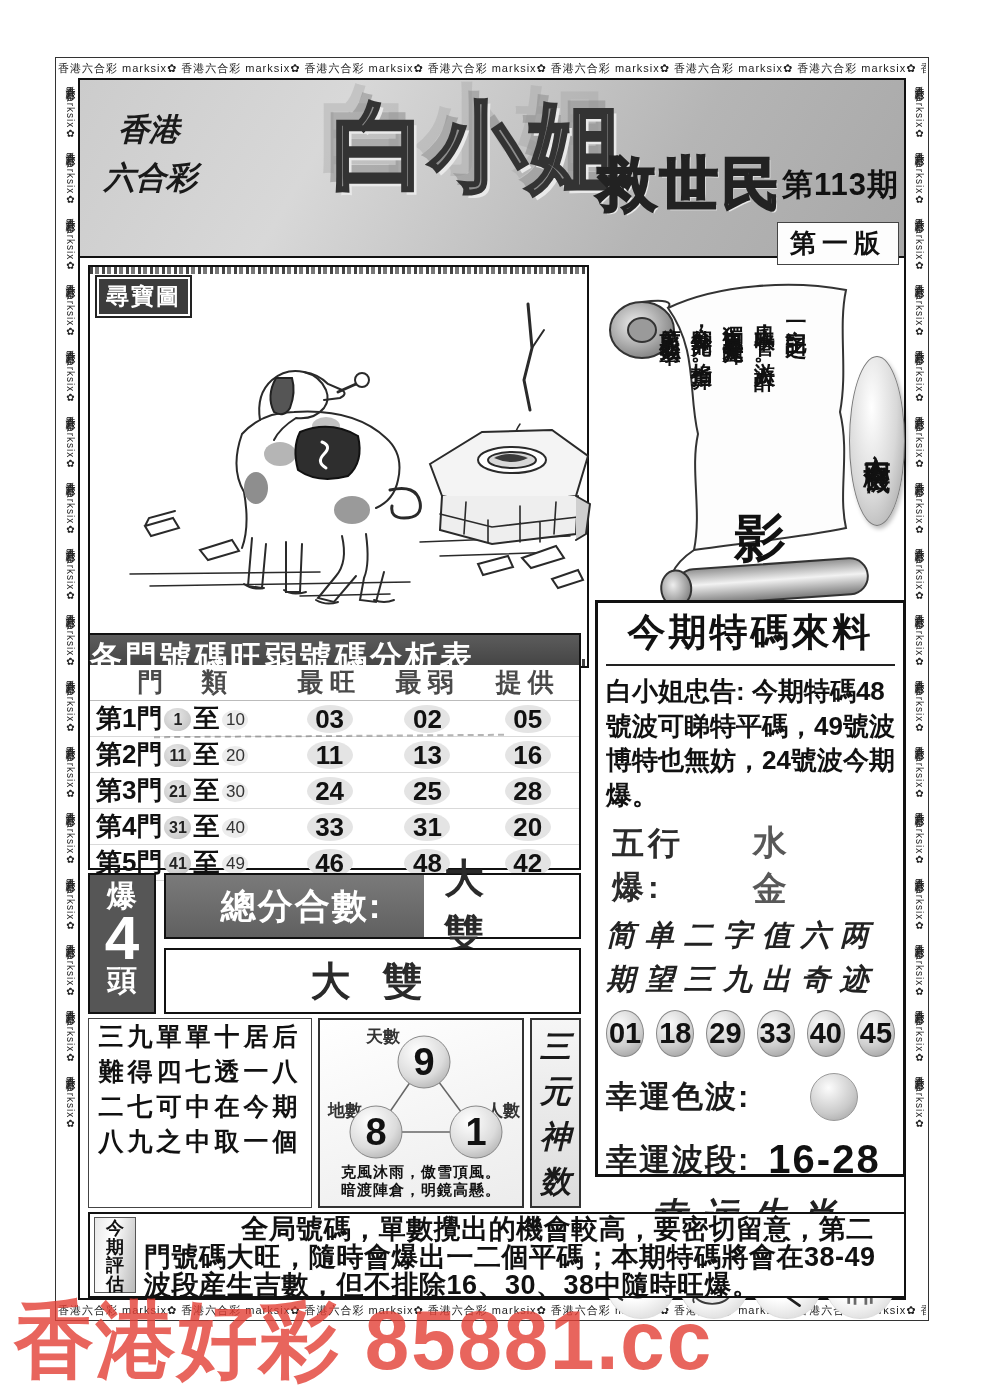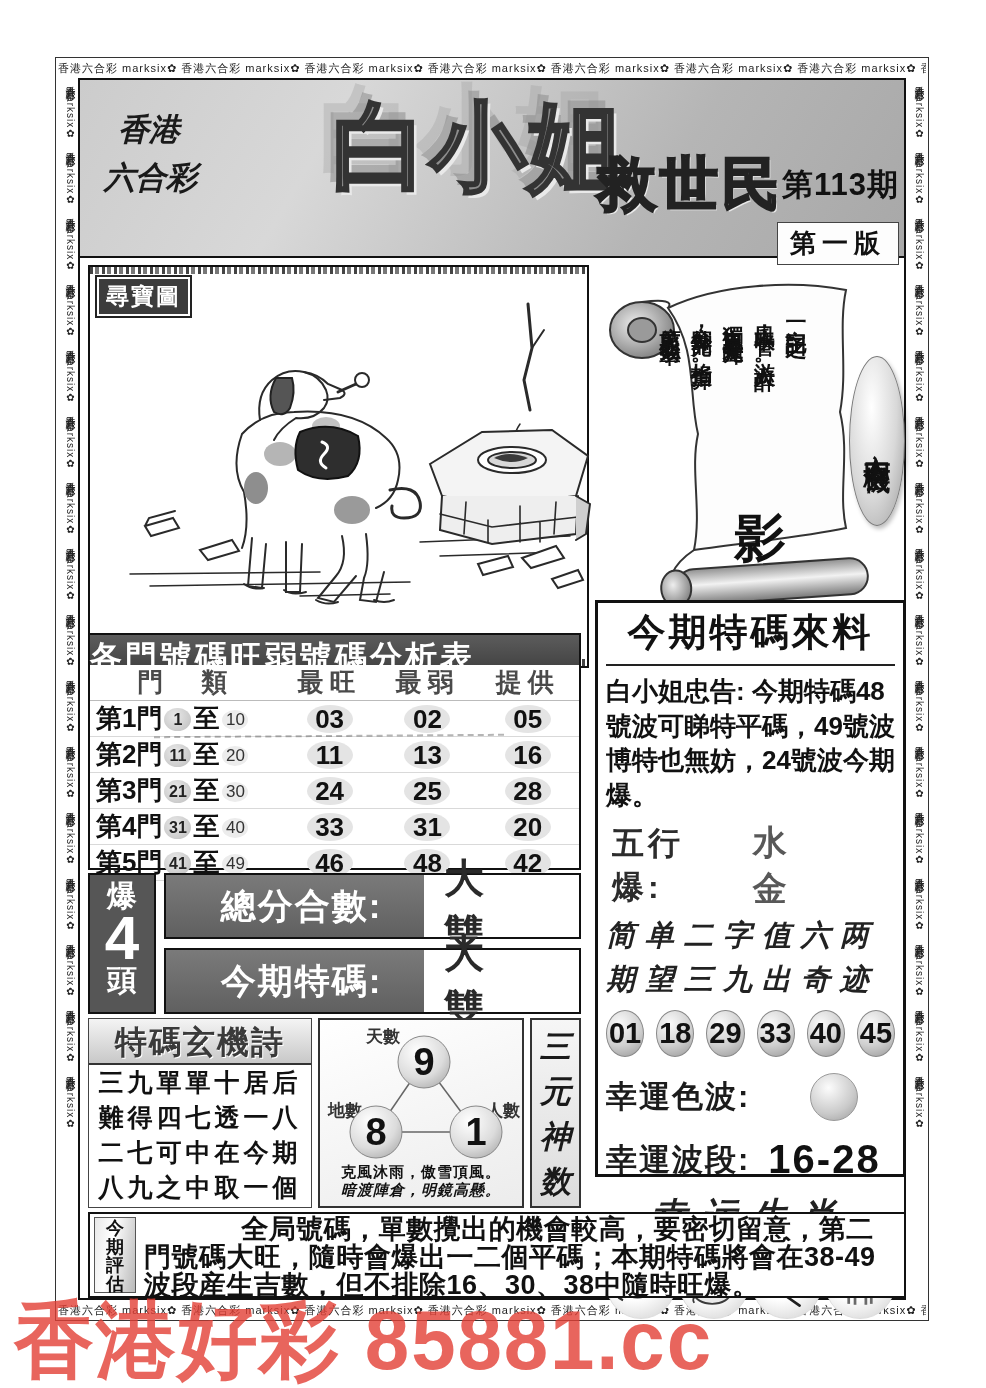--- a/index.html
+++ b/index.html
@@ -121,21 +121,21 @@
   .poem { position:absolute; left:88px; top:1018px; width:224px; height:190px; border:1px solid #444; background:#fff; }
   .poem-title { height:46px; background:linear-gradient(180deg,#f4f4f4,#c8c8c8); border-bottom:2px solid #333;
     font-size:32px; font-weight:bold; color:#3a3a3a; text-align:center; line-height:46px; letter-spacing:2px;
     text-shadow:1px 1px 0 #fff; }
   .poem-line { font-size:25px; font-weight:bold; color:#111; letter-spacing:4px; text-align:center; line-height:35px; }
 
   
   .triangle { position:absolute; left:318px; top:1018px; width:206px; height:190px; border:2px solid #333;
     background:linear-gradient(160deg,#ffffff,#ececec); }
   .tri-caption { position:absolute; left:0; width:100%; text-align:center; font-size:15px; font-weight:bold; color:#111; letter-spacing:1px; }
-  .tri-c1 { bottom:24px; } .tri-c2 { bottom:6px;font-style:italic; }
+  .tri-c1 { bottom:24px; } .tri-c2 { bottom:6px; }
 
   
   .sanyuan { position:absolute; left:530px; top:1018px; width:51px; height:190px; border:2px solid #333;
     background:linear-gradient(180deg,#f6f6f6,#dcdcdc); text-align:center; padding-top:4px; }
   .sanyuan div { font-family:"Liberation Serif","DejaVu Serif",serif; font-style:italic; font-weight:bold;
     font-size:31px; color:#1a1a1a; line-height:45px; }
 
   
   .review { position:absolute; left:88px; top:1212px; width:818px; height:86px; border:2px solid #111; background:#fff; }
   .review-label { position:absolute; left:4px; top:3px; width:42px; height:76px; border:1px solid #555;
@@ -322,21 +322,20 @@
     <div class="burst-side">
       <div class="c">爆</div>
       <div class="big">4</div>
       <div class="c">頭</div>
     </div>
     <div class="burst-row r1">
       <div class="burst-label">總分合數:</div>
       <div class="burst-value">大雙</div>
     </div>
     <div class="burst-row r2">
-      <div class="burst-label">今期特碼:</div>
       <div class="burst-value">大雙</div>
     </div>
   </div>
 
   <div class="special">
     <div class="special-title">今期特碼來料</div>
     <div class="advice">白小姐忠告: 今期特碼48號波可睇特平碼，49號波博特也無妨，24號波今期爆。</div>
     <div class="wuxing">
       <span class="wuxing-label">五行爆:</span>
       <span class="wuxing-value">水金</span>
@@ -398,21 +397,20 @@
           <rect x="24" y="31" width="3" height="18" fill="#6a6a6a"></rect>
           <rect x="36" y="31" width="3" height="18" fill="#6a6a6a"></rect>
           <rect x="42" y="30" width="3" height="18" fill="#6a6a6a"></rect>
           <path d="M14 22 q-8 2 -8 12" stroke="#6a6a6a" stroke-width="3" fill="none"></path>
         </svg>
       </div>
     </div>
   </div>
 
   <div class="poem">
-    <div class="poem-title">特碼玄機詩</div>
     <div class="poem-line">三九單單十居后</div>
     <div class="poem-line">難得四七透一八</div>
     <div class="poem-line">二七可中在今期</div>
     <div class="poem-line">八九之中取一個</div>
   </div>
 
   <div class="triangle">
     <svg width="206" height="140" viewBox="0 0 206 140">
       <defs>
         <radialGradient id="numBall" cx="0.38" cy="0.3" r="0.85">

